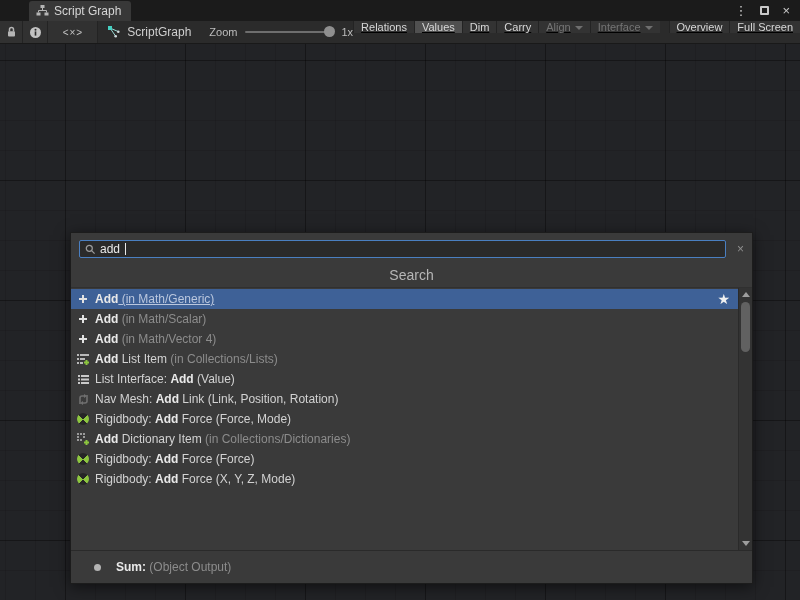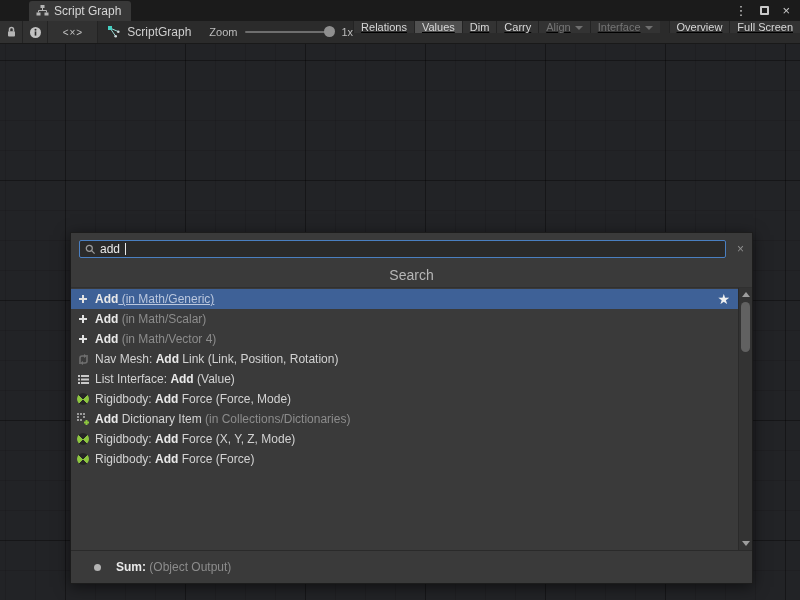--- a/index.html
+++ b/index.html
@@ -196,41 +196,57 @@
           <div class="row">
             <span class="row-icon">
               <svg width="12" height="12" viewBox="0 0 12 12">
                 <path fill="#e2e2e2" d="M5 2h2v3h3v2H7v3H5V7H2V5h3z"></path>
               </svg>
             </span>
             <span><span class="seg-b">Add</span><span class="seg-m"> (in Math/Vector 4)</span></span>
           </div>
           <div class="row">
             <span class="row-icon">
-              <svg width="13" height="13" viewBox="0 0 13 13">
-                <path d="M3 11V5a2 2 0 0 1 2-2h3" stroke="#6f6f6f" stroke-width="1.6" fill="none"></path>
-                <path d="M7 1l3 2-3 2z" fill="#6f6f6f"></path>
-                <path d="M10 2v6a2 2 0 0 1-2 2H5" stroke="#6f6f6f" stroke-width="1.6" fill="none"></path>
-                <path d="M6 8l-3 2 3 2z" fill="#6f6f6f"></path>
-              </svg>
-            </span>
-            <span><span>Nav Mesh: </span><span class="seg-b">Add</span><span> Link (Link, Position, Rotation)</span></span>
+              <svg width="14" height="14" viewBox="0 0 14 14">
+                <g fill="#b9b9b9">
+                  <rect x="1" y="2" width="2" height="2"></rect>
+                  <rect x="4" y="2" width="9" height="2"></rect>
+                  <rect x="1" y="6" width="2" height="2"></rect>
+                  <rect x="4" y="6" width="5" height="2"></rect>
+                  <rect x="1" y="10" width="2" height="2"></rect>
+                  <rect x="4" y="10" width="3" height="2"></rect>
+                </g>
+                <path fill="#8dc63f" d="M9.5 8h2v1.5H13v2h-1.5V13h-2v-1.5H8v-2h1.5z"></path>
+              </svg>
+            </span>
+            <span><span class="seg-b">Add</span><span> List Item</span><span class="seg-m">  (in Collections/Lists)</span></span>
           </div>
           <div class="row">
             <span class="row-icon">
               <svg width="13" height="13" viewBox="0 0 13 13" fill="#c9c9c9">
                 <rect x="1" y="2" width="2" height="2"></rect>
                 <rect x="4" y="2" width="8" height="2"></rect>
                 <rect x="1" y="5.5" width="2" height="2"></rect>
                 <rect x="4" y="5.5" width="8" height="2"></rect>
                 <rect x="1" y="9" width="2" height="2"></rect>
                 <rect x="4" y="9" width="8" height="2"></rect>
               </svg>
             </span>
             <span><span>List Interface: </span><span class="seg-b">Add</span><span> (Value)</span></span>
+          </div>
+          <div class="row">
+            <span class="row-icon">
+              <svg width="13" height="13" viewBox="0 0 13 13">
+                <path d="M3 11V5a2 2 0 0 1 2-2h3" stroke="#6f6f6f" stroke-width="1.6" fill="none"></path>
+                <path d="M7 1l3 2-3 2z" fill="#6f6f6f"></path>
+                <path d="M10 2v6a2 2 0 0 1-2 2H5" stroke="#6f6f6f" stroke-width="1.6" fill="none"></path>
+                <path d="M6 8l-3 2 3 2z" fill="#6f6f6f"></path>
+              </svg>
+            </span>
+            <span><span>Nav Mesh: </span><span class="seg-b">Add</span><span> Link (Link, Position, Rotation)</span></span>
           </div>
           <div class="row">
             <span class="row-icon">
               <span class="rb-ball"></span>
             </span>
             <span><span>Rigidbody: </span><span class="seg-b">Add</span><span> Force (Force, Mode)</span></span>
           </div>
           <div class="row">
             <span class="row-icon">
               <svg width="14" height="14" viewBox="0 0 14 14">
@@ -245,27 +261,27 @@
                 </g>
                 <path fill="#8dc63f" d="M9.5 8h2v1.5H13v2h-1.5V13h-2v-1.5H8v-2h1.5z"></path>
               </svg>
             </span>
             <span><span class="seg-b">Add</span><span> Dictionary Item</span><span class="seg-m">  (in Collections/Dictionaries)</span></span>
           </div>
           <div class="row">
             <span class="row-icon">
               <span class="rb-ball"></span>
             </span>
+            <span><span>Rigidbody: </span><span class="seg-b">Add</span><span> Force (Force)</span></span>
+          </div>
+          <div class="row">
+            <span class="row-icon">
+              <span class="rb-ball"></span>
+            </span>
             <span><span>Rigidbody: </span><span class="seg-b">Add</span><span> Force (X, Y, Z, Mode)</span></span>
-          </div>
-          <div class="row">
-            <span class="row-icon">
-              <span class="rb-ball"></span>
-            </span>
-            <span><span>Rigidbody: </span><span class="seg-b">Add</span><span> Force (Force)</span></span>
           </div>
         </div>
       <div class="vscroll">
         <div class="sb-up">
             <span class="tri-up"></span>
           </div>
         <div class="sb-thumb"></div>
         <div class="sb-down">
             <span class="tri-down"></span>
           </div>

